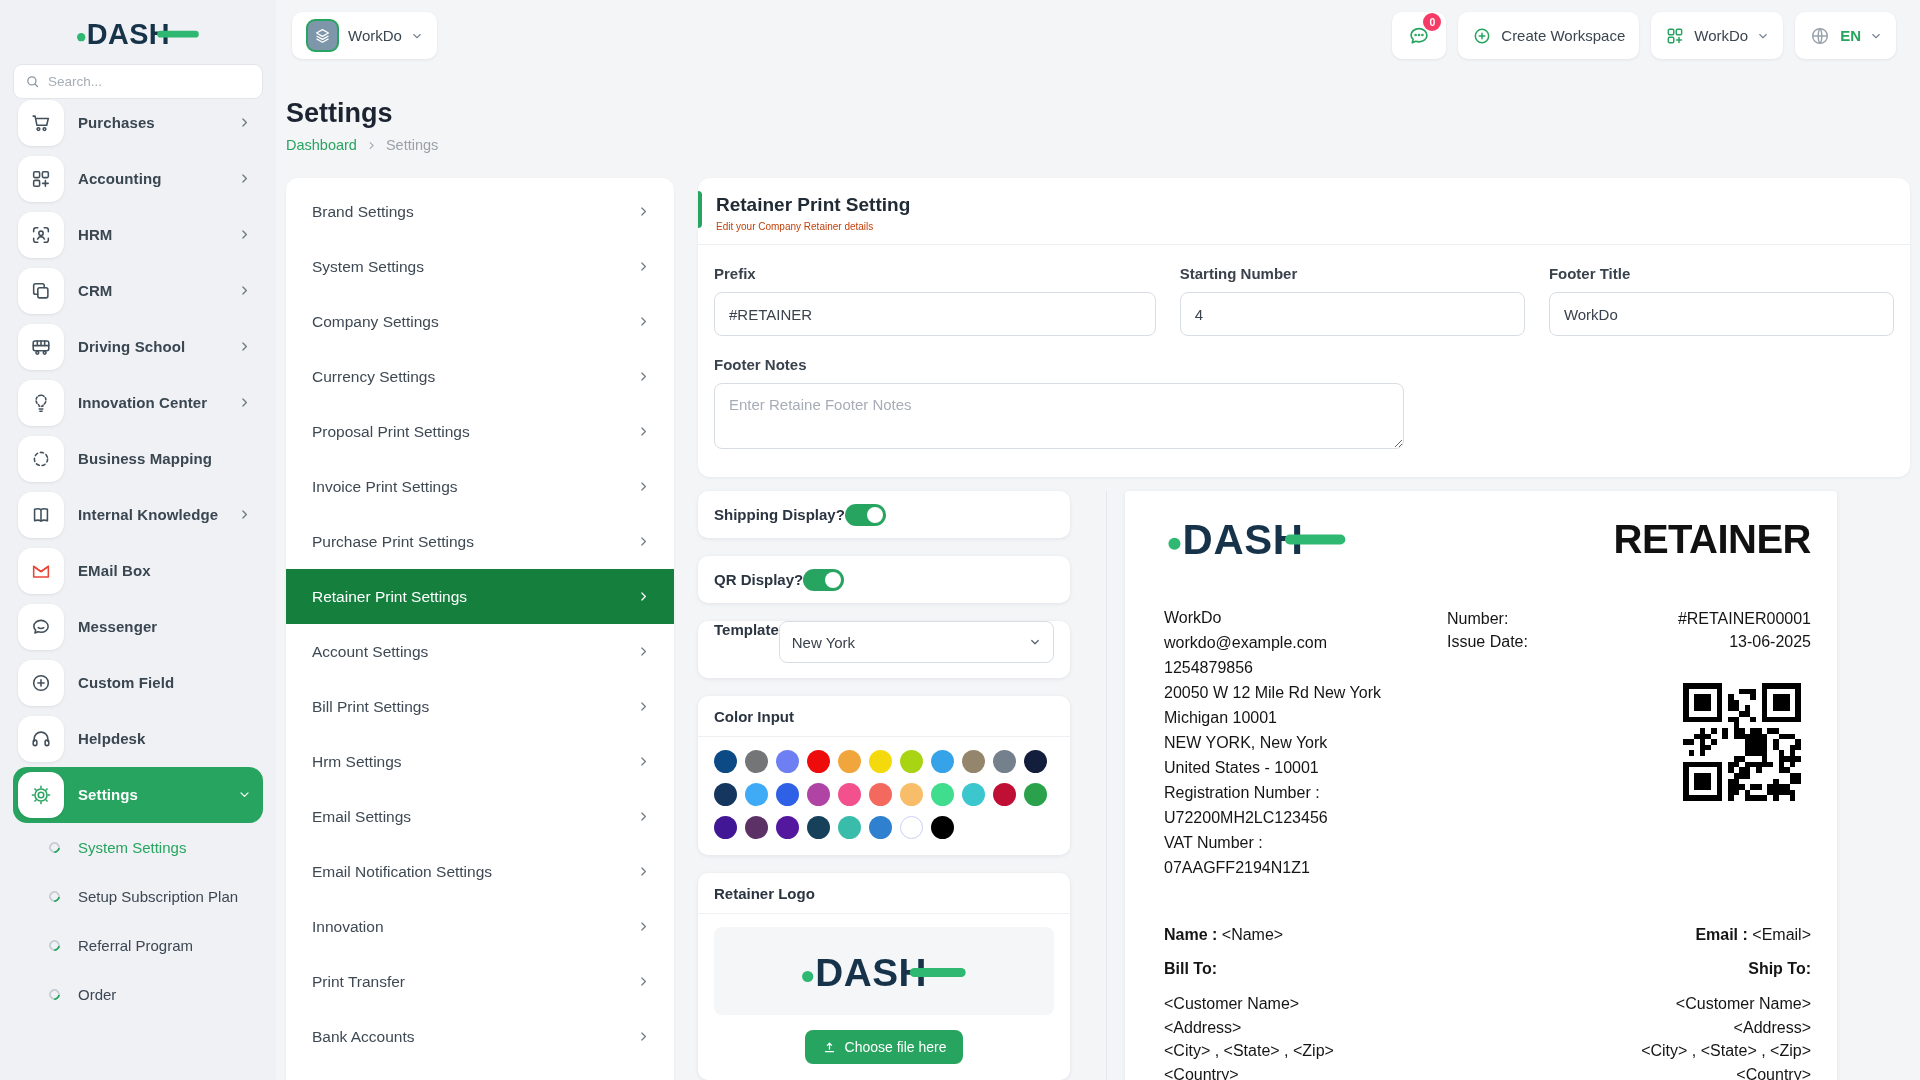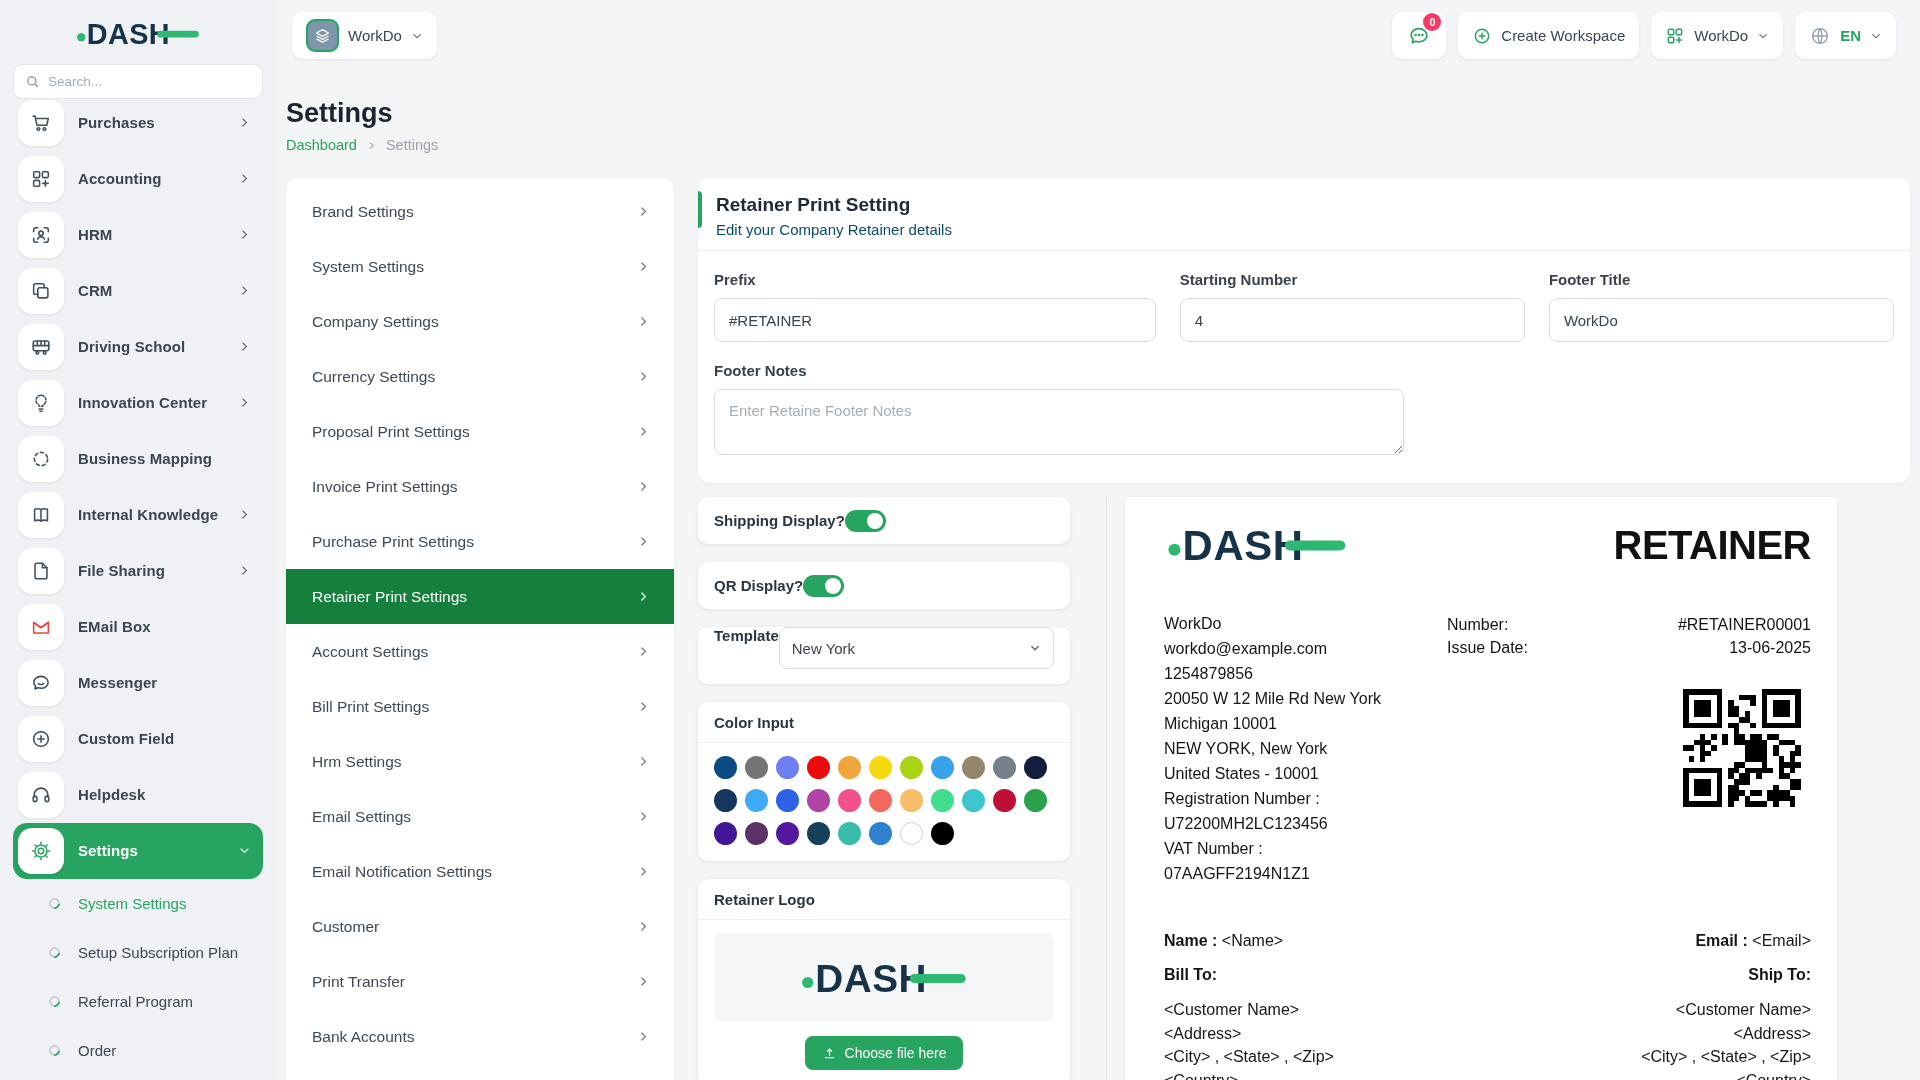--- a/index.html
+++ b/index.html
@@ -58,21 +58,21 @@
 .menu-chev{display:flex;color:#6f7a85}
 .menu-chev svg{width:13px;height:13px}
 .menu-item.active{background:#15803d;color:#fff}
 .menu-item.active .menu-chev{color:#fff}
 .right-col{flex:1;min-width:0}
 
 .panel-card{background:#fff;border-radius:12px;box-shadow:0 1px 3px rgba(18,28,45,.06)}
 .panel-head{position:relative;padding:16px 18px 12px;border-bottom:1px solid #eceef1}
 .accent{position:absolute;left:0;top:13px;width:4px;height:37px;background:#27a45f;border-radius:0 4px 4px 0}
 .panel-title{font-size:19px;color:#212b36;font-weight:bold;margin-bottom:5px}
-.panel-sub{font-size:15px;color:#0c4a6e}
+.panel-sub{font-size:10px;color:#c2410c}
 .panel-form{padding:20px 16px 24px}
 .form-grid{display:grid;grid-template-columns:1.28fr 1fr 1fr;gap:24px}
 .f-label{display:block;font-size:15px;font-weight:bold;color:#39424d;margin-bottom:10px}
 .f-input{width:100%;height:44px;border:1px solid #d8dde3;border-radius:8px;padding:0 14px;font-size:15px;color:#39424d;font-family:inherit;background:#fff}
 .f-area{height:66px;width:690px;padding:10px 14px;resize:both;line-height:1.4}
 input::placeholder,textarea::placeholder{color:#a6adb6}
 .notes{margin-top:20px}
 
 .lower{display:flex;margin-top:14px;align-items:flex-start}
 .controls{width:372px;flex:none;display:flex;flex-direction:column;gap:18px}
@@ -237,34 +237,20 @@
           <span class="side-label">Business Mapping</span>
         </div>
         <div class="side-item">
           <span class="tile">
             <svg class="ic" viewBox="0 0 24 24" fill="none" stroke="currentColor" stroke-width="1.7" stroke-linecap="round" stroke-linejoin="round">
               <path d="M12 6.2C10.3 5 7.9 4.9 5 5.8v12.4c2.9-.9 5.3-.8 7 .4 1.7-1.2 4.1-1.3 7-.4V5.8c-2.9-.9-5.3-.8-7 .4z"></path>
               <path d="M12 6.2v12.4"></path>
             </svg>
           </span>
           <span class="side-label">Internal Knowledge</span>
-          <span class="side-chev">
-            <svg viewBox="0 0 24 24" fill="none" stroke="currentColor" stroke-width="2.2" stroke-linecap="round" stroke-linejoin="round">
-              <polyline points="9 5.5 15.5 12 9 18.5"></polyline>
-            </svg>
-          </span>
-        </div>
-        <div class="side-item">
-          <span class="tile">
-            <svg class="ic" viewBox="0 0 24 24" fill="none" stroke="currentColor" stroke-width="1.7" stroke-linecap="round" stroke-linejoin="round">
-              <path d="M13.5 3.5H7.5a2 2 0 0 0-2 2v13a2 2 0 0 0 2 2h9a2 2 0 0 0 2-2V8.5z"></path>
-              <path d="M13.5 3.5v5h5"></path>
-            </svg>
-          </span>
-          <span class="side-label">File Sharing</span>
           <span class="side-chev">
             <svg viewBox="0 0 24 24" fill="none" stroke="currentColor" stroke-width="2.2" stroke-linecap="round" stroke-linejoin="round">
               <polyline points="9 5.5 15.5 12 9 18.5"></polyline>
             </svg>
           </span>
         </div>
         <div class="side-item">
           <span class="tile" style="color: rgb(233, 68, 53);">
             <svg class="ic" viewBox="0 0 24 24" fill="none" stroke="currentColor" stroke-width="1.7" stroke-linecap="round" stroke-linejoin="round">
               <path d="M4 18.5V7l8 5.6L20 7v11.5H4z"></path>
@@ -516,21 +502,21 @@
             </div>
             <div class="menu-item">
               <span class="menu-label">Email Notification Settings</span>
               <span class="menu-chev">
                 <svg viewBox="0 0 24 24" fill="none" stroke="currentColor" stroke-width="2.2" stroke-linecap="round" stroke-linejoin="round">
                   <polyline points="9 5.5 15.5 12 9 18.5"></polyline>
                 </svg>
               </span>
             </div>
             <div class="menu-item">
-              <span class="menu-label">Customer</span>
+              <span class="menu-label">Innovation</span>
               <span class="menu-chev">
                 <svg viewBox="0 0 24 24" fill="none" stroke="currentColor" stroke-width="2.2" stroke-linecap="round" stroke-linejoin="round">
                   <polyline points="9 5.5 15.5 12 9 18.5"></polyline>
                 </svg>
               </span>
             </div>
             <div class="menu-item">
               <span class="menu-label">Print Transfer</span>
               <span class="menu-chev">
                 <svg viewBox="0 0 24 24" fill="none" stroke="currentColor" stroke-width="2.2" stroke-linecap="round" stroke-linejoin="round">

